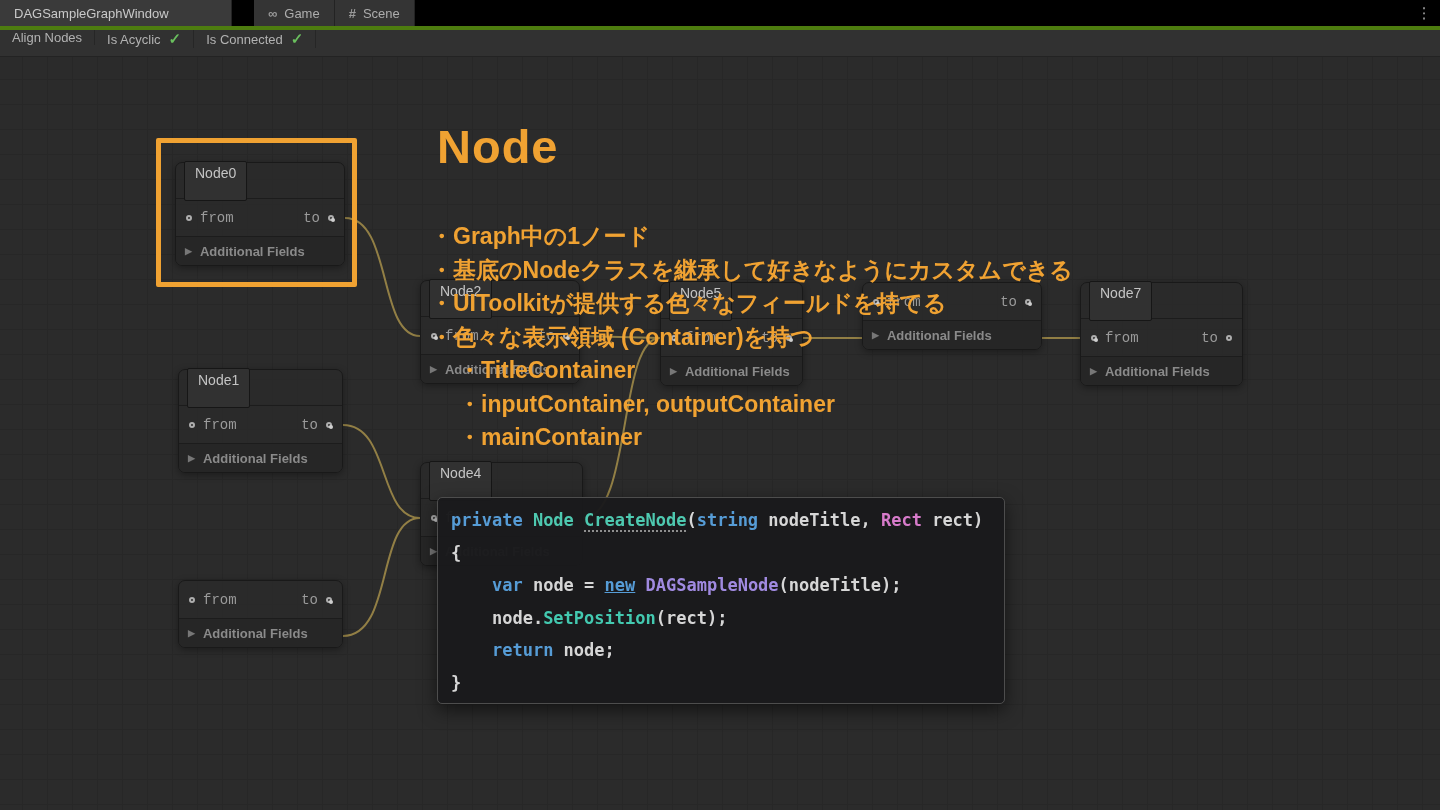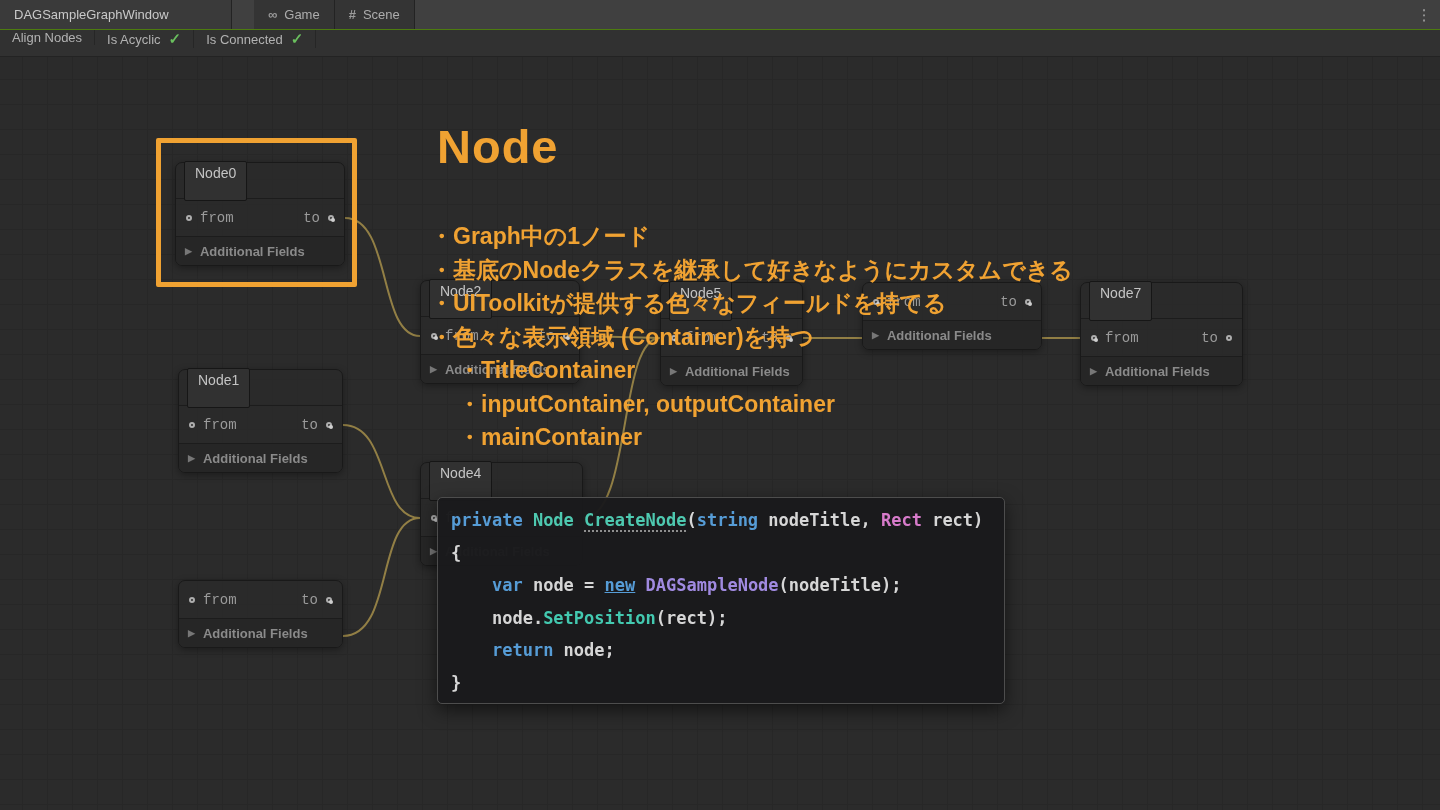--- a/index.html
+++ b/index.html
@@ -1,21 +1,21 @@
 <!DOCTYPE html>
 <html><head>
 <meta charset="utf-8">
 <style>
   * { margin:0; padding:0; box-sizing:border-box; }
   html,body { width:1440px; height:810px; background:#222; font-family:"Liberation Sans",sans-serif; }
   #app { position:relative; width:1440px; height:810px; overflow:hidden; background:#2b2b2b; }
 
   
-  .tabbar { position:absolute; top:0; left:0; width:100%; height:30px; background:#404040;
-            border-bottom:1px solid #4d7c0f; display:flex; align-items:stretch; z-index:100;justify-content:center; }
+  .tabbar { position:absolute; top:0; left:0; width:100%; height:30px; background:#000000;
+            border-bottom:4px solid #4d7c0f; display:flex; align-items:stretch; z-index:100;justify-content:center; }
   .tab { display:flex; align-items:center; gap:7px; padding:0 14px; font-size:13px; color:#adadad;
          background:#343434; border-right:1px solid #232323; cursor:default; }
   .tab.active { background:#3a3a3a; color:#c9c9c9; min-width:232px; }
   .tab.gap { margin-left:22px; }
   .ticon { font-size:13px; color:#9a9a9a; font-weight:bold; }
   .tabbar-spacer { flex:1; }
   .kebab { width:32px; display:flex; align-items:center; justify-content:center; color:#a5a5a5; font-size:15px; }
 
   
   .gtoolbar { position:absolute; top:30px; left:0; width:100%; height:27px; background:#313131;

